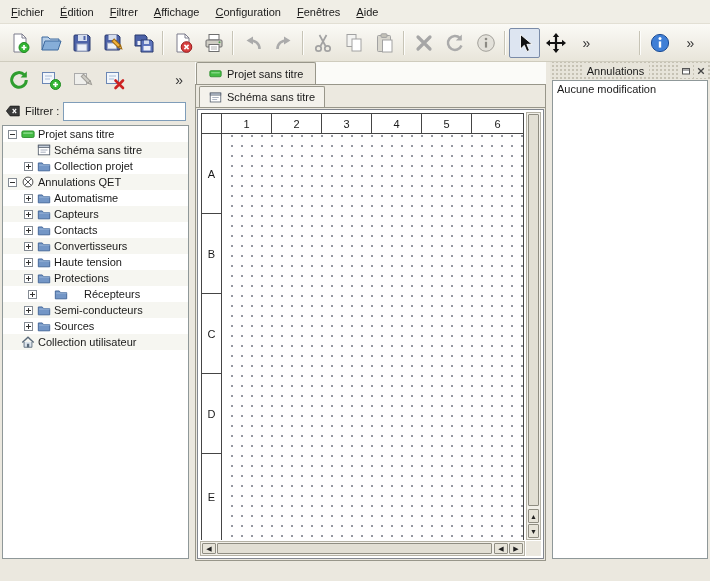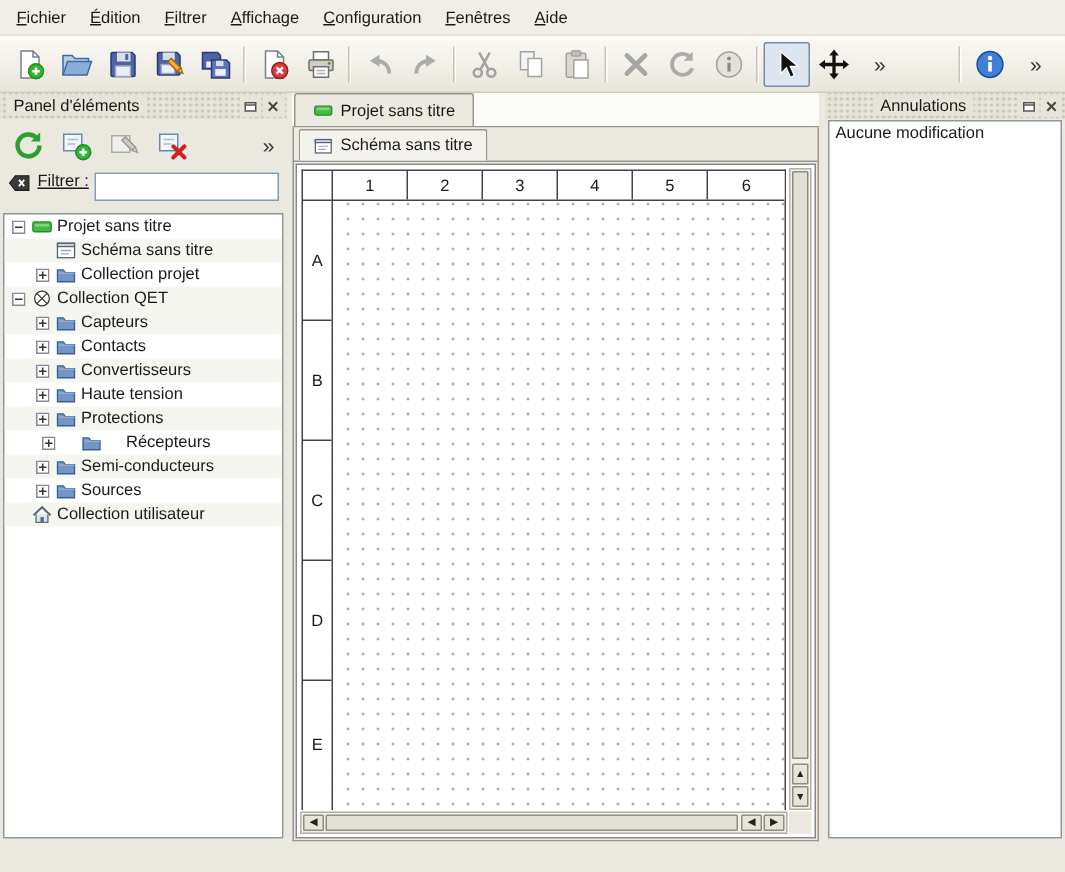--- a/index.html
+++ b/index.html
@@ -42,21 +42,21 @@
   .dock-title.center-title .dock-title-text{margin-left:auto;margin-right:auto;text-align:center;}
   .dock-btns{display:flex;gap:1px;}
   .dock-btn{width:14px;height:14px;display:flex;align-items:center;justify-content:center;background:#e7e4da;}
   .dock-btn svg{width:10px;height:10px;display:block;}
 
   .panel-toolbar{height:36px;display:flex;align-items:center;padding:0 3px;flex:none;}
   .pt-btn{width:32px;height:30px;display:flex;align-items:center;justify-content:center;flex:none;}
   .pt-btn svg{width:22px;height:22px;display:block;}
   .pt-overflow{margin-left:auto;padding:0 5px;}
 
-  .filter-row{height:26px;display:flex;gap:4px;padding:0 5px;flex:none;text-decoration:underline;}
+  .filter-row{height:26px;display:flex;align-items:center;gap:4px;padding:0 5px;flex:none;}
   .filter-clear svg{width:16px;height:14px;display:block;}
   .filter-label{white-space:nowrap;}
   .filter-input{flex:1;min-width:0;height:19px;border:1px solid #7f9db9;background:#fff;font:inherit;padding:0 3px;}
 
   .tree{flex:1;margin:1px 2px 2px 2px;background:#fff;border:1px solid #8f9899;overflow:hidden;}
   .tree-row{height:16px;display:flex;align-items:center;gap:3px;padding-right:2px;}
   .tree-row.alt{background:#f6f6f1;}
   .expander{width:11px;height:11px;display:inline-flex;flex:none;}
   .expander svg{width:9px;height:9px;margin:auto;display:block;}
   .tree-icon{display:inline-flex;flex:none;}
@@ -267,36 +267,20 @@
         </svg>
       </div>
       <div class="tb-btn">
         <span class="chev">»</span>
       </div>
     </div>
 
   <div class="main">
 
     <div class="dock left">
-      <div class="dock-title left-title">
-        <span class="dock-title-text">Panel d'éléments</span>
-        <span class="dock-btns">
-          <span class="dock-btn" id="lp-float">
-              <svg viewBox="0 0 10 10">
-                <rect x="1.5" y="2.5" width="7" height="5.5" fill="#fff" stroke="#555"></rect>
-                <path d="M1.5 4h7" stroke="#555"></path>
-              </svg>
-            </span>
-          <span class="dock-btn" id="lp-close">
-              <svg viewBox="0 0 10 10">
-                <path d="M2.2 2.2l5.6 5.6M7.8 2.2L2.2 7.8" stroke="#444" stroke-width="1.3"></path>
-              </svg>
-            </span>
-        </span>
-      </div>
       <div class="panel-toolbar" id="panel-toolbar">
           <div class="pt-btn">
             <svg viewBox="0 0 22 22">
               <path d="M18.3 11a7.3 7.3 0 1 1-2.1-5.2" fill="none" stroke="#2f9e2f" stroke-width="3"></path>
               <path d="M18.8 2.2v6.2h-6.2z" fill="#2f9e2f"></path>
             </svg>
           </div>
           <div class="pt-btn">
             <svg viewBox="0 0 22 22">
               <rect x="2.5" y="3.5" width="12" height="11" fill="#f2f6fb" stroke="#6b87b5"></rect>
@@ -381,21 +365,36 @@
                 <rect x="0.5" y="0.5" width="8" height="8" fill="#fff" stroke="#848b94"></rect>
                 <path d="M2 4.5h5" stroke="#333"></path>
               </svg>
             </span>
             <span class="tree-icon">
               <svg viewBox="0 0 16 16">
                 <circle cx="8" cy="8" r="5.6" fill="#fff" stroke="#3a3a3a"></circle>
                 <path d="M4.1 4.1l7.8 7.8M11.9 4.1l-7.8 7.8" stroke="#3a3a3a"></path>
               </svg>
             </span>
-            <span class="tree-label">Collection QET</span>
+            <span class="tree-label">Annulations QET</span>
+          </div>
+          <div class="tree-row" style="padding-left: 20px;">
+            <span class="expander">
+              <svg viewBox="0 0 9 9">
+                <rect x="0.5" y="0.5" width="8" height="8" fill="#fff" stroke="#848b94"></rect>
+                <path d="M2 4.5h5M4.5 2v5" stroke="#333"></path>
+              </svg>
+            </span>
+            <span class="tree-icon">
+              <svg viewBox="0 0 16 16">
+                <path d="M1.5 13.5v-9h4.5l1.5 2h7v7z" fill="#7396c6" stroke="#3c5f92"></path>
+                <path d="M2.5 7h12" stroke="#9db8da"></path>
+              </svg>
+            </span>
+            <span class="tree-label">Automatisme</span>
           </div>
           <div class="tree-row alt" style="padding-left: 20px;">
             <span class="expander">
               <svg viewBox="0 0 9 9">
                 <rect x="0.5" y="0.5" width="8" height="8" fill="#fff" stroke="#848b94"></rect>
                 <path d="M2 4.5h5M4.5 2v5" stroke="#333"></path>
               </svg>
             </span>
             <span class="tree-icon">
               <svg viewBox="0 0 16 16">

